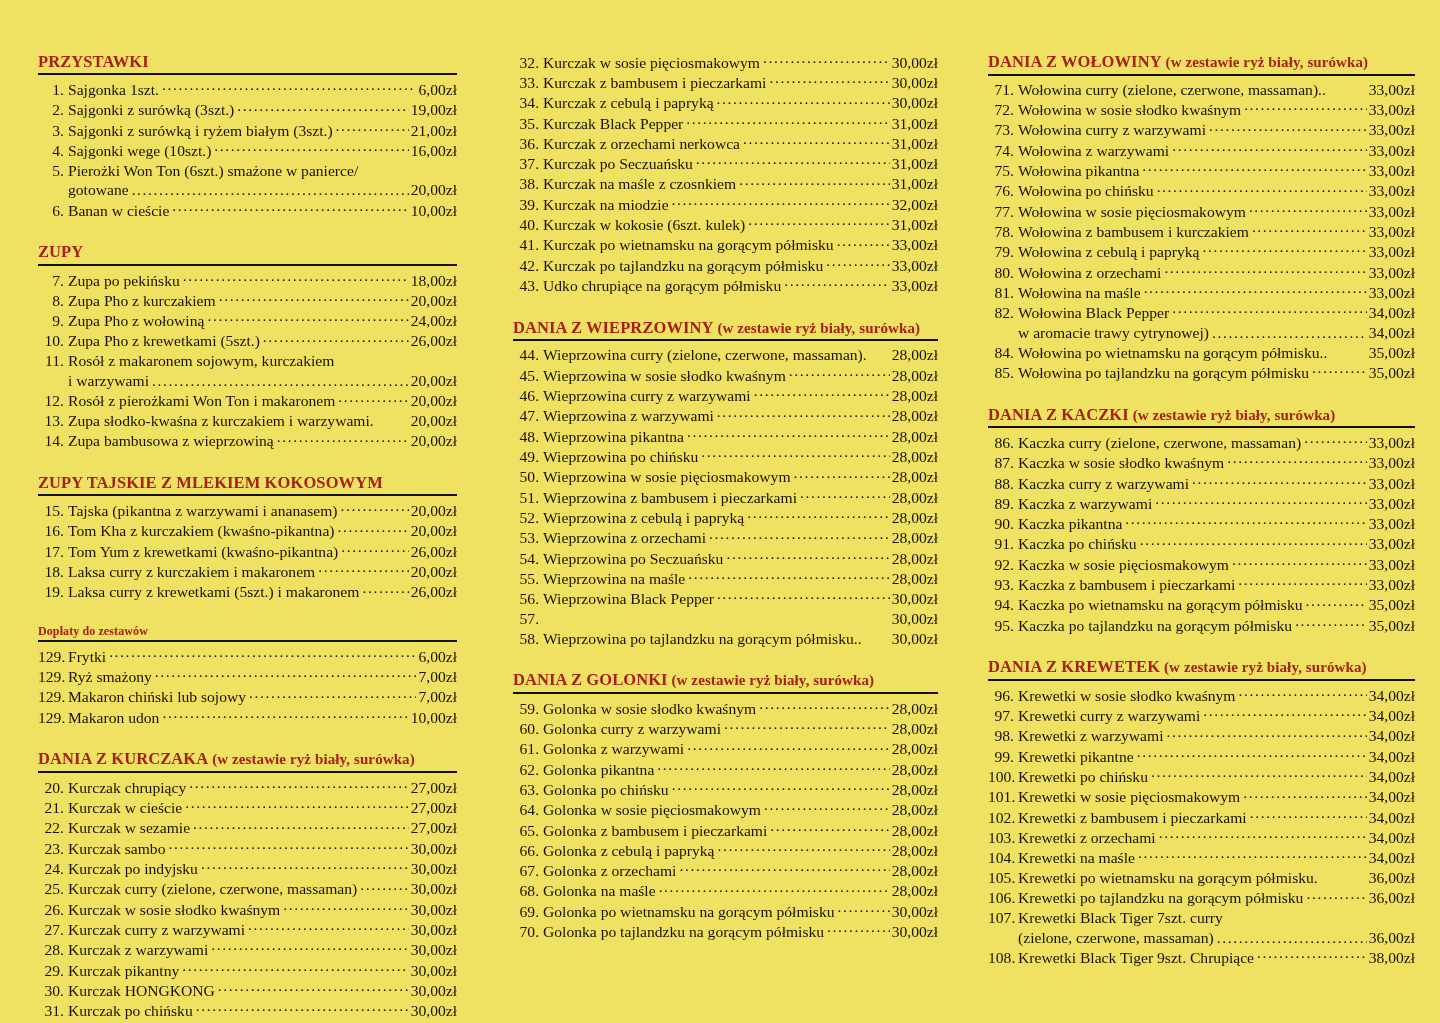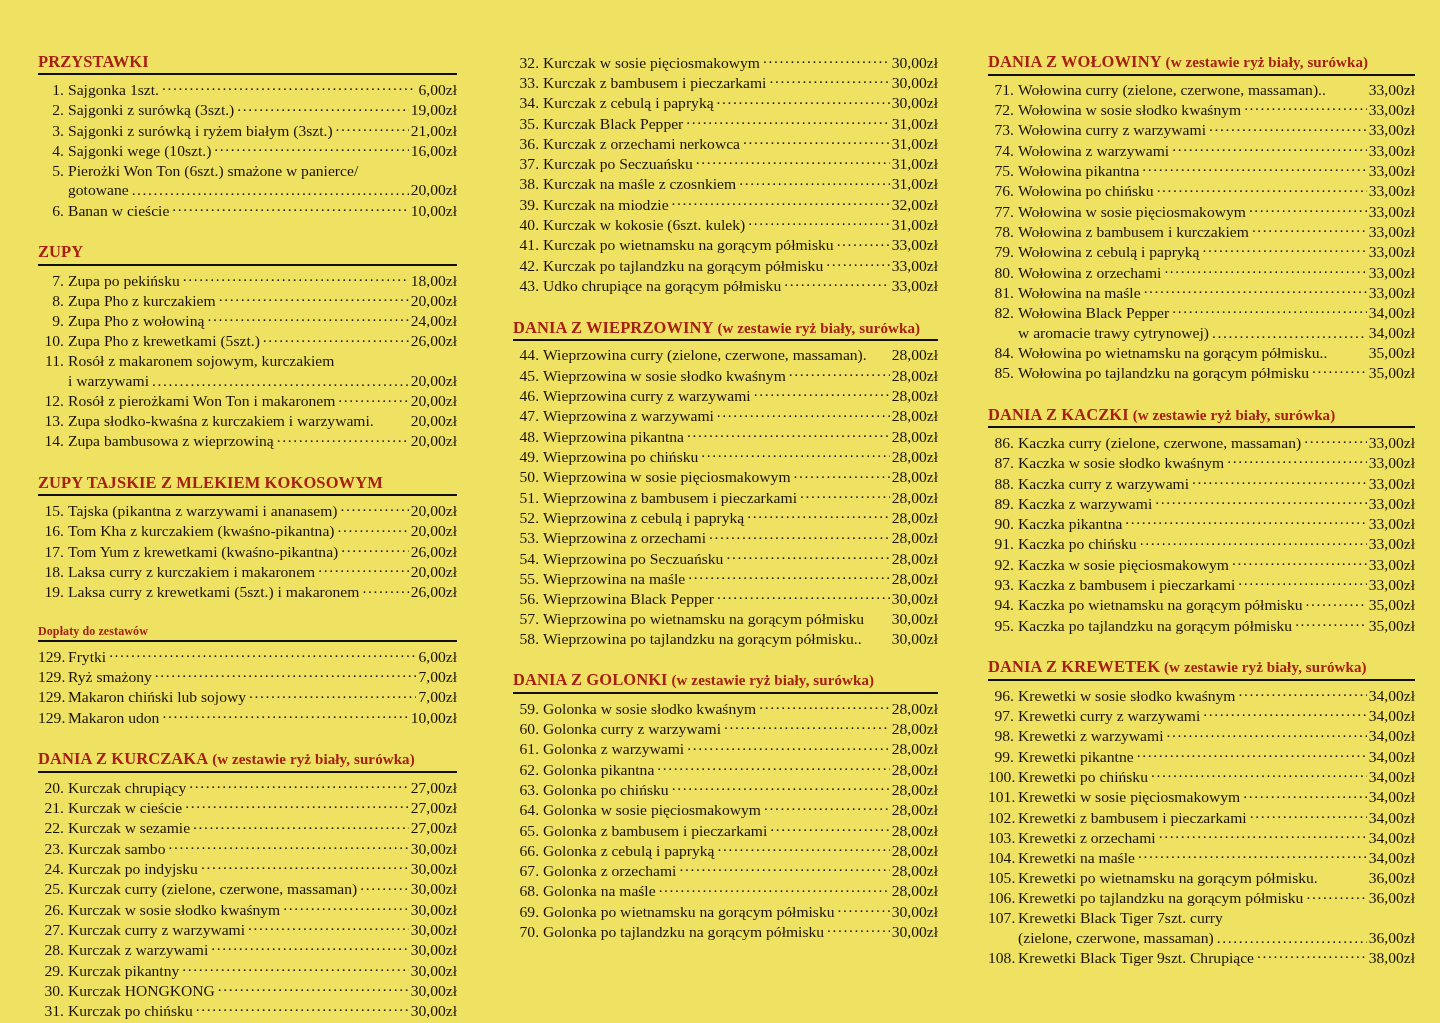--- a/index.html
+++ b/index.html
@@ -522,21 +522,20 @@
             <span class="price">28,00zł</span>
           </li>
           <li class="item">
             <span class="num">56.</span>
             <span class="name">Wieprzowina Black Pepper</span>
             <span class="dots"></span>
             <span class="price">30,00zł</span>
           </li>
           <li class="item">
             <span class="num">57.</span>
-            <span class="name">Wieprzowina po wietnamsku na gorącym półmisku</span>
             <span class="nodots"></span>
             <span class="price">30,00zł</span>
           </li>
           <li class="item">
             <span class="num">58.</span>
             <span class="name">Wieprzowina po tajlandzku na gorącym półmisku..</span>
             <span class="nodots"></span>
             <span class="price">30,00zł</span>
           </li>
         </ul>

